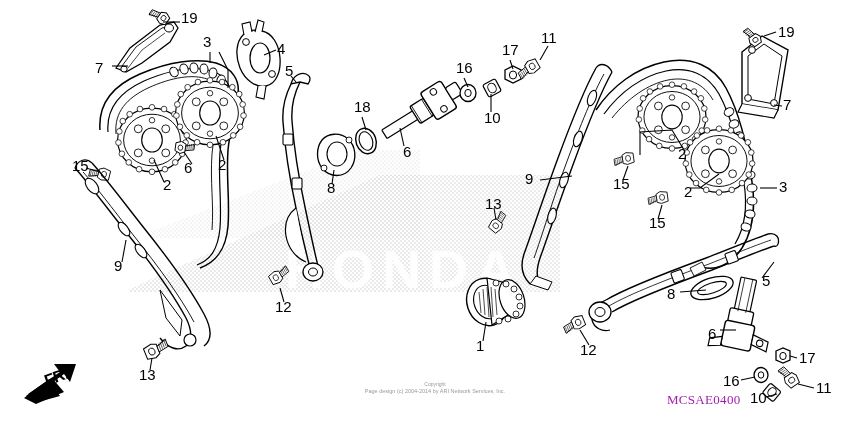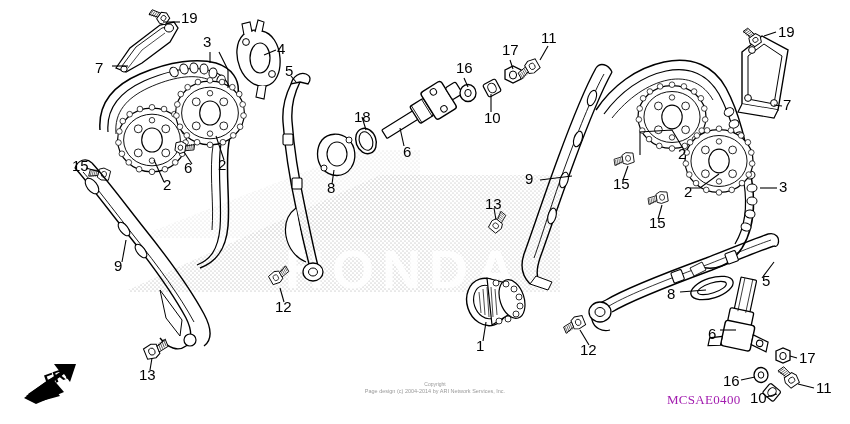--- a/index.html
+++ b/index.html
@@ -509,21 +509,21 @@
       <polygon points="26,396 48,380 60,396 38,402" fill="#000"></polygon>
       <path d="M24,398 L52,378 L64,392 L36,404 Z" fill="#000"></path>
     </g>
   </svg>
 
   <span class="callout-label" style="left:181px;top:10px">19</span>
   <span class="callout-label" style="left:95px;top:60px">7</span>
   <span class="callout-label" style="left:203px;top:34px">3</span>
   <span class="callout-label" style="left:277px;top:41px">4</span>
   <span class="callout-label" style="left:285px;top:63px">5</span>
-  <span class="callout-label" style="left:354px;top:109px">18</span>
+  <span class="callout-label" style="left:354px;top:99px">18</span>
   <span class="callout-label" style="left:403px;top:144px">6</span>
   <span class="callout-label" style="left:456px;top:60px">16</span>
   <span class="callout-label" style="left:484px;top:110px">10</span>
   <span class="callout-label" style="left:502px;top:42px">17</span>
   <span class="callout-label" style="left:541px;top:30px">11</span>
 
   <span class="callout-label" style="left:778px;top:24px">19</span>
   <span class="callout-label" style="left:783px;top:97px">7</span>
   <span class="callout-label" style="left:678px;top:146px">2</span>
   <span class="callout-label" style="left:779px;top:179px">3</span>

